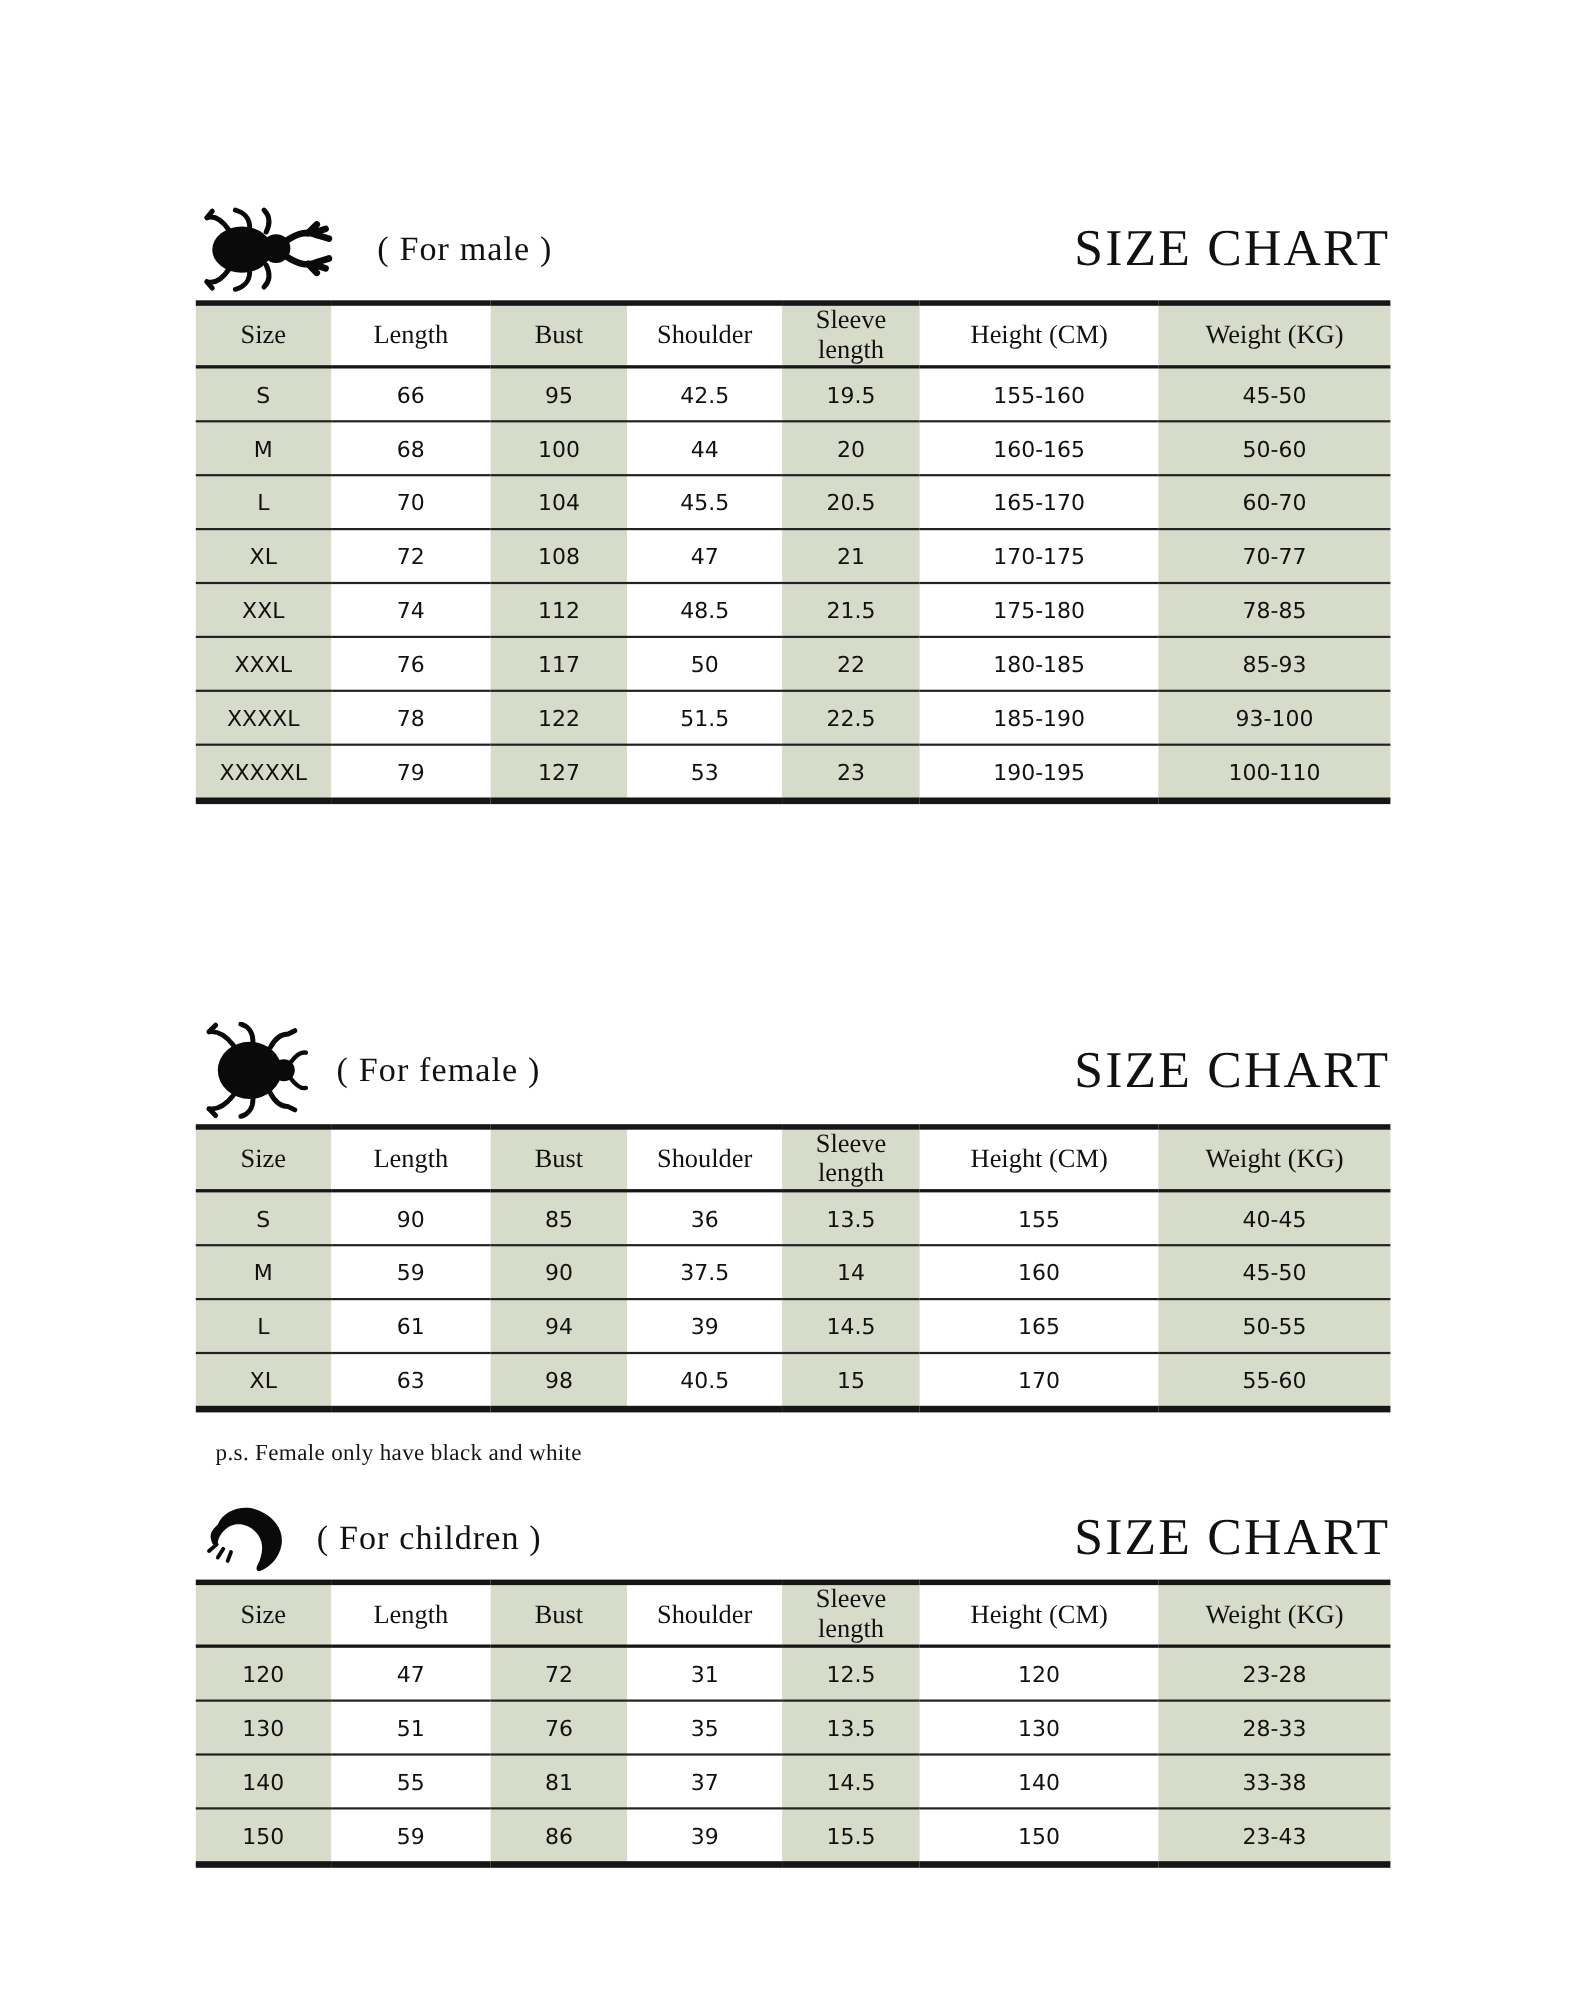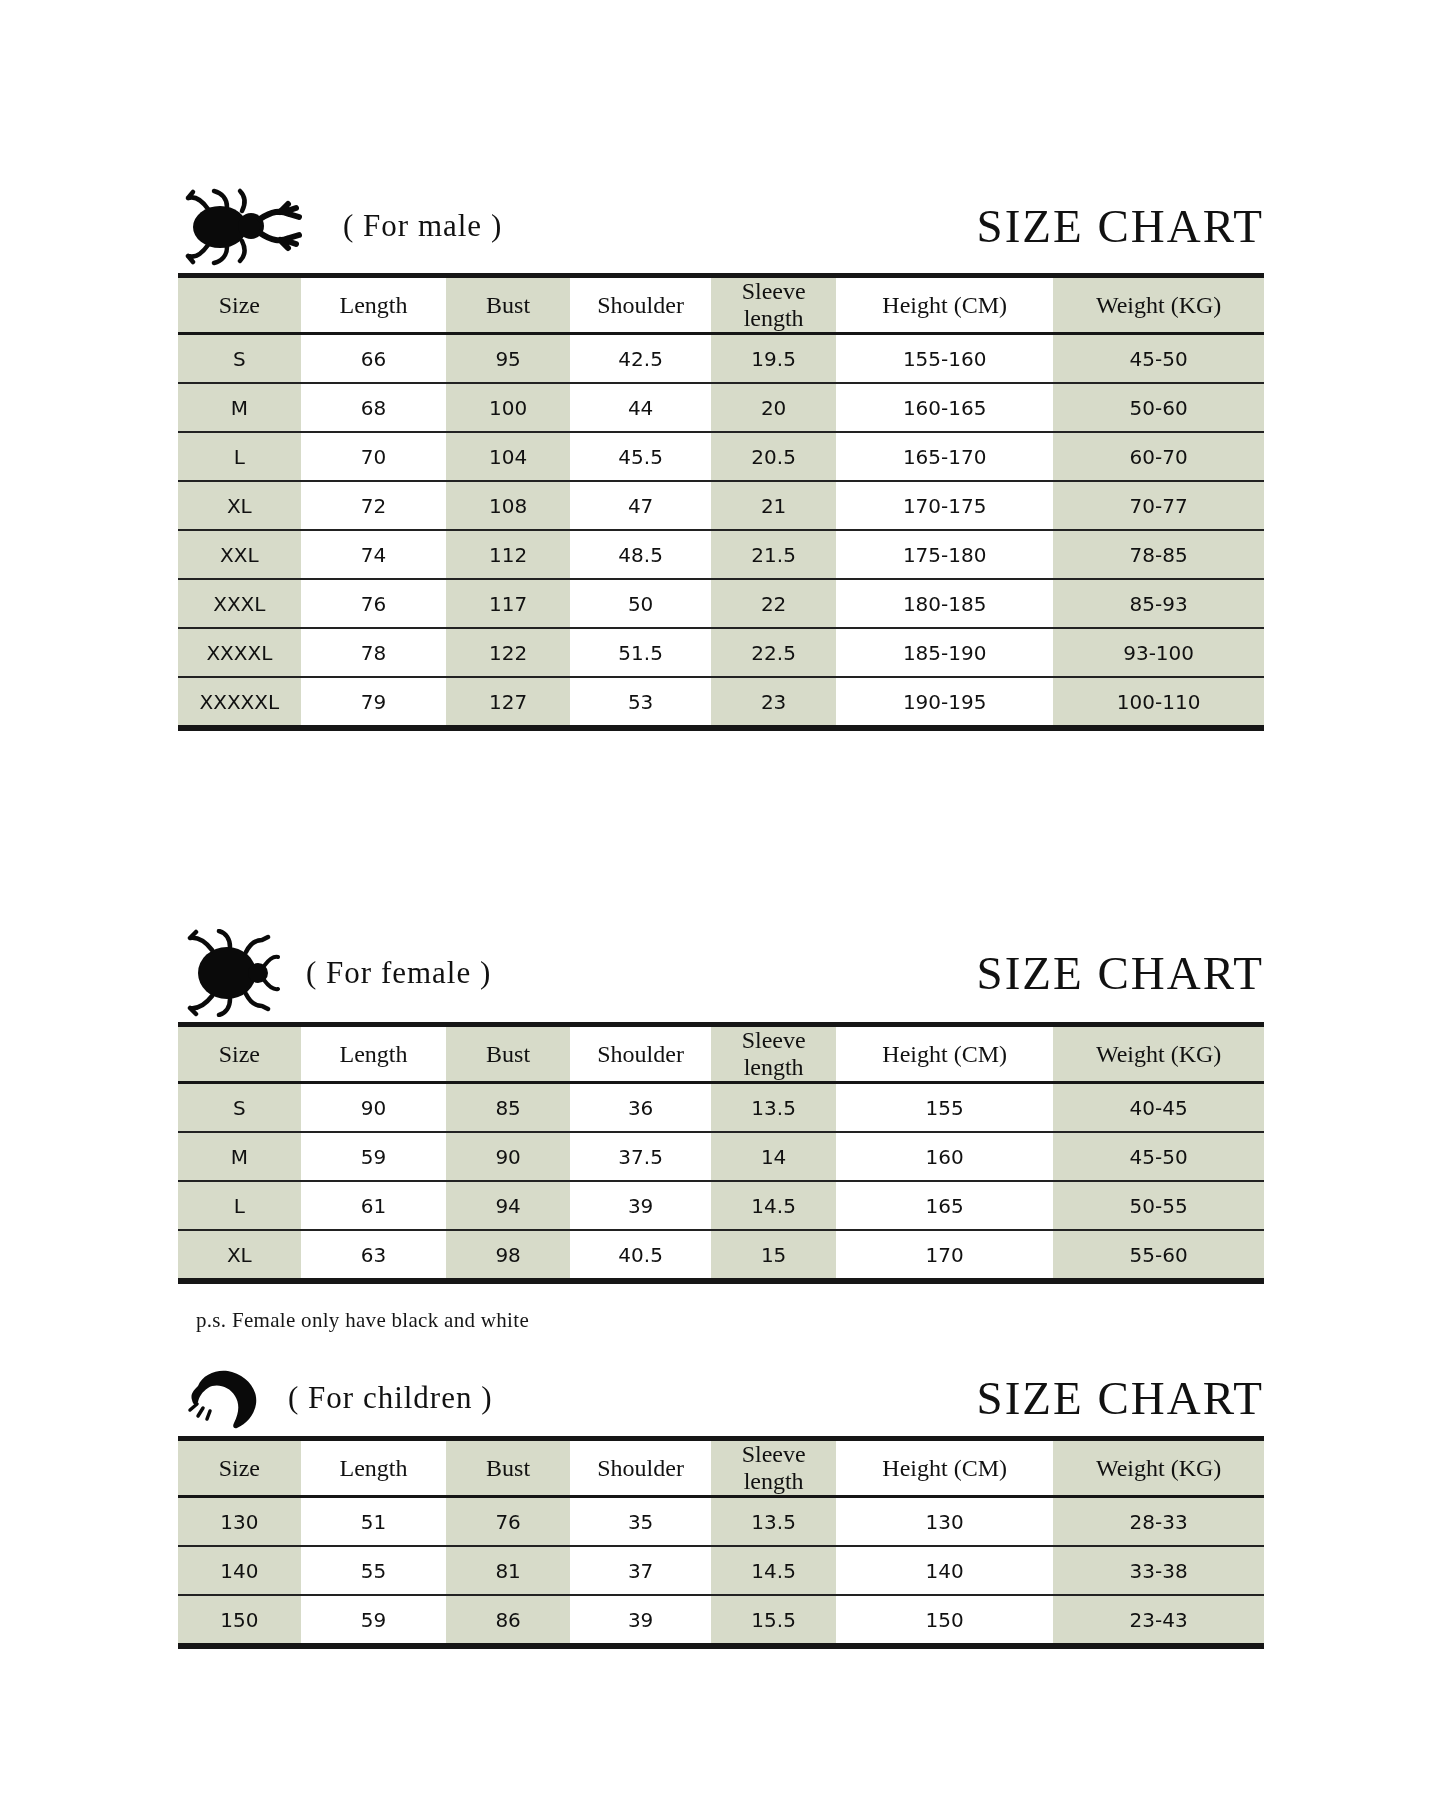--- a/index.html
+++ b/index.html
@@ -315,20 +315,29 @@
             <th>Length</th>
             <th class="g">Bust</th>
             <th>Shoulder</th>
             <th class="g">Sleeve length</th>
             <th>Height (CM)</th>
             <th class="g">Weight (KG)</th>
           </tr>
         </thead>
       <tbody>
           <tr>
+            <td class="g">120</td>
+            <td>47</td>
+            <td class="g">72</td>
+            <td>31</td>
+            <td class="g">12.5</td>
+            <td>120</td>
+            <td class="g">23-28</td>
+          </tr>
+          <tr>
             <td class="g">130</td>
             <td>51</td>
             <td class="g">76</td>
             <td>35</td>
             <td class="g">13.5</td>
             <td>130</td>
             <td class="g">28-33</td>
           </tr>
           <tr>
             <td class="g">140</td>

